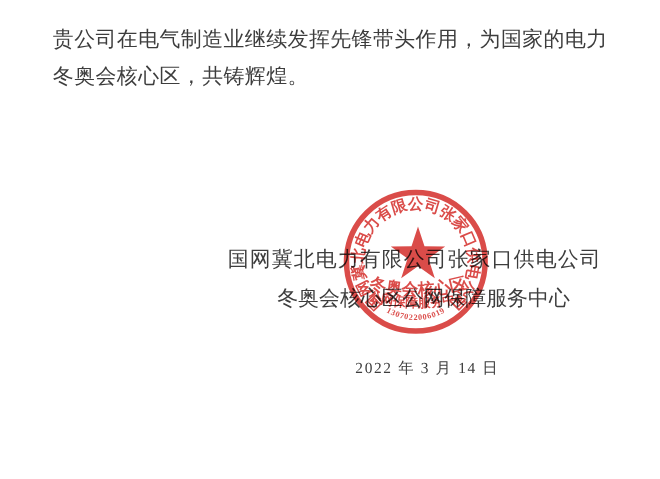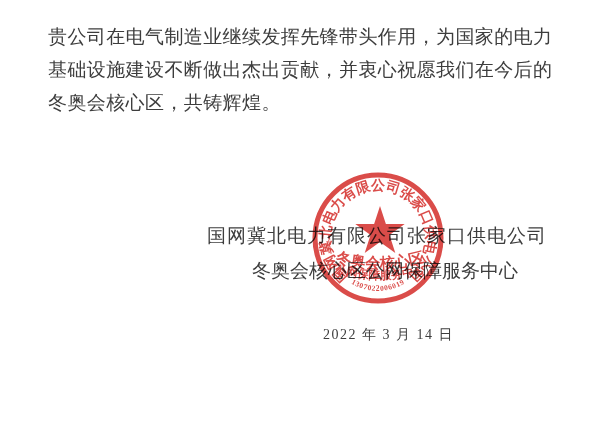--- a/index.html
+++ b/index.html
@@ -62,21 +62,20 @@
     font-weight: bold;
   }
 </style>
 </head>
 <body>
 
 <div class="page">
 
   <div class="body-text">
     <div>贵公司在电气制造业继续发挥先锋带头作用，为国家的电力</div>
-    <div>基础设施建设不断做出杰出贡献，并衷心祝愿我们在今后的</div>
     <div>冬奥会核心区，共铸辉煌。</div>
   </div>
 
   <div class="sig-line-1">国网冀北电力有限公司张家口供电公司</div>
 
   <div class="sig-line-2">冬奥会核心区公网保障服务中心</div>
 
   <div class="date-line">2022 年 3 月 14 日</div>
 
   <svg class="seal" viewBox="0 0 140 140" xmlns="http://www.w3.org/2000/svg" xmlns:xlink="http://www.w3.org/1999/xlink">

